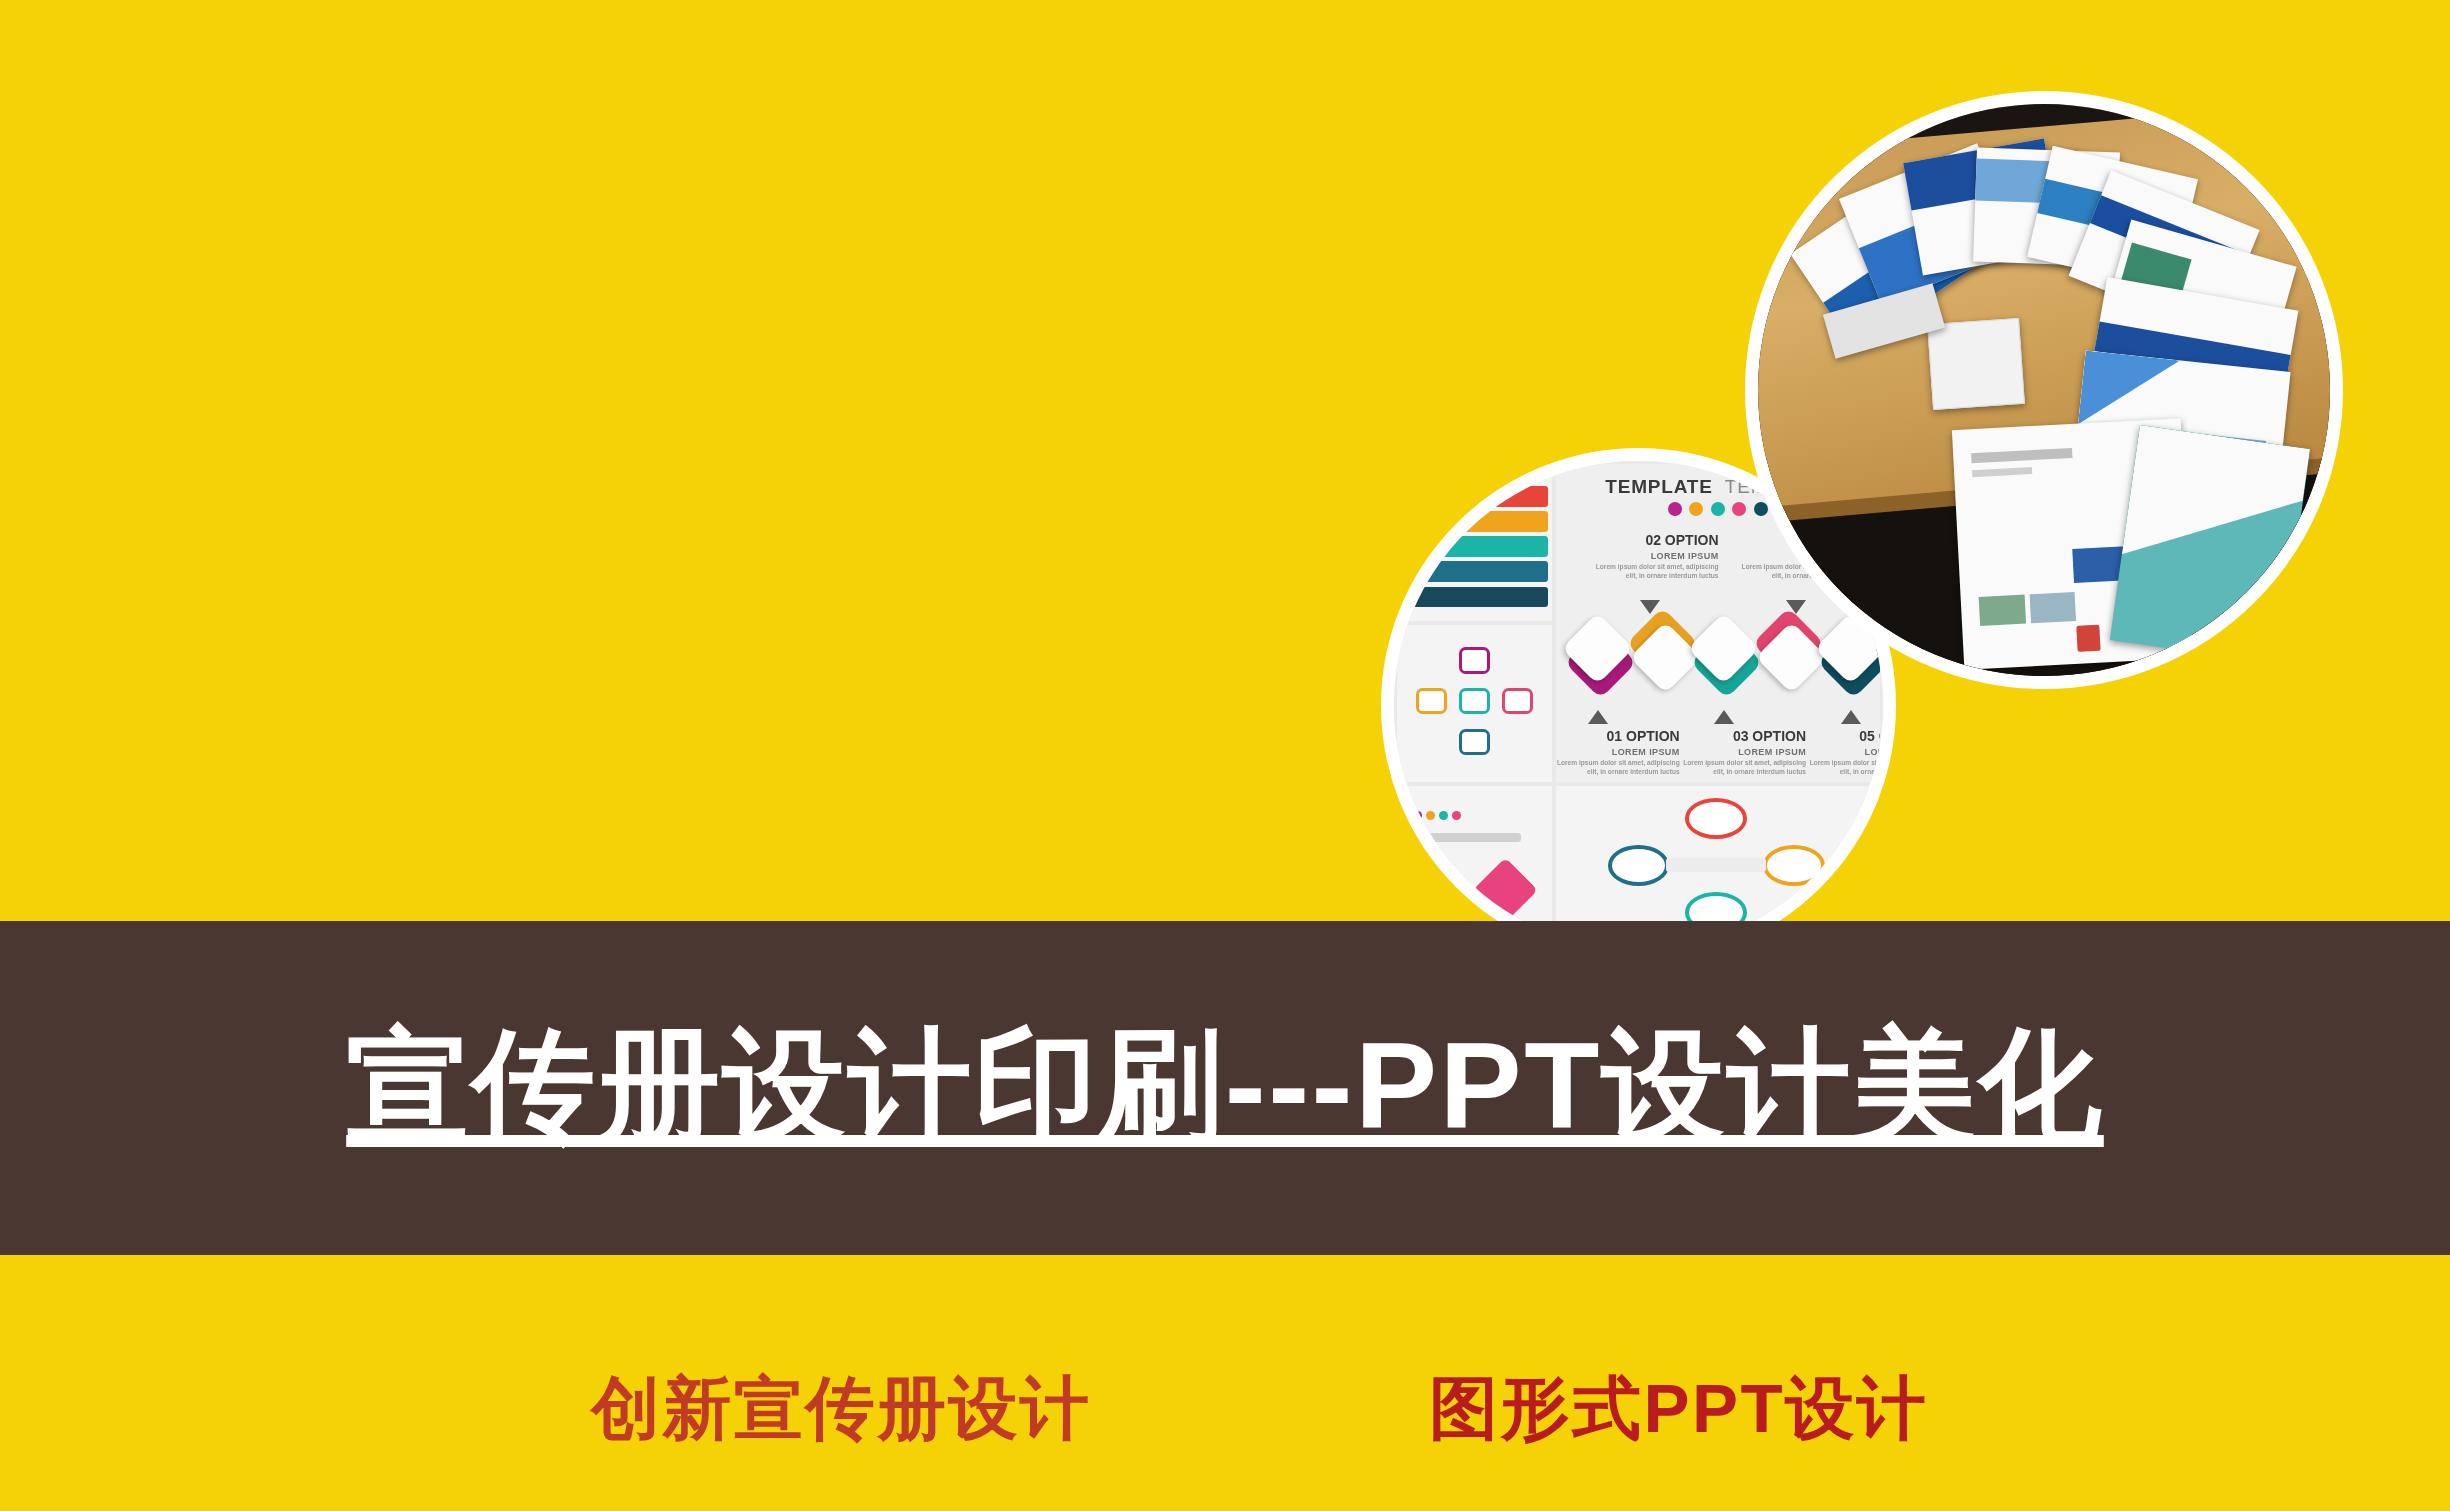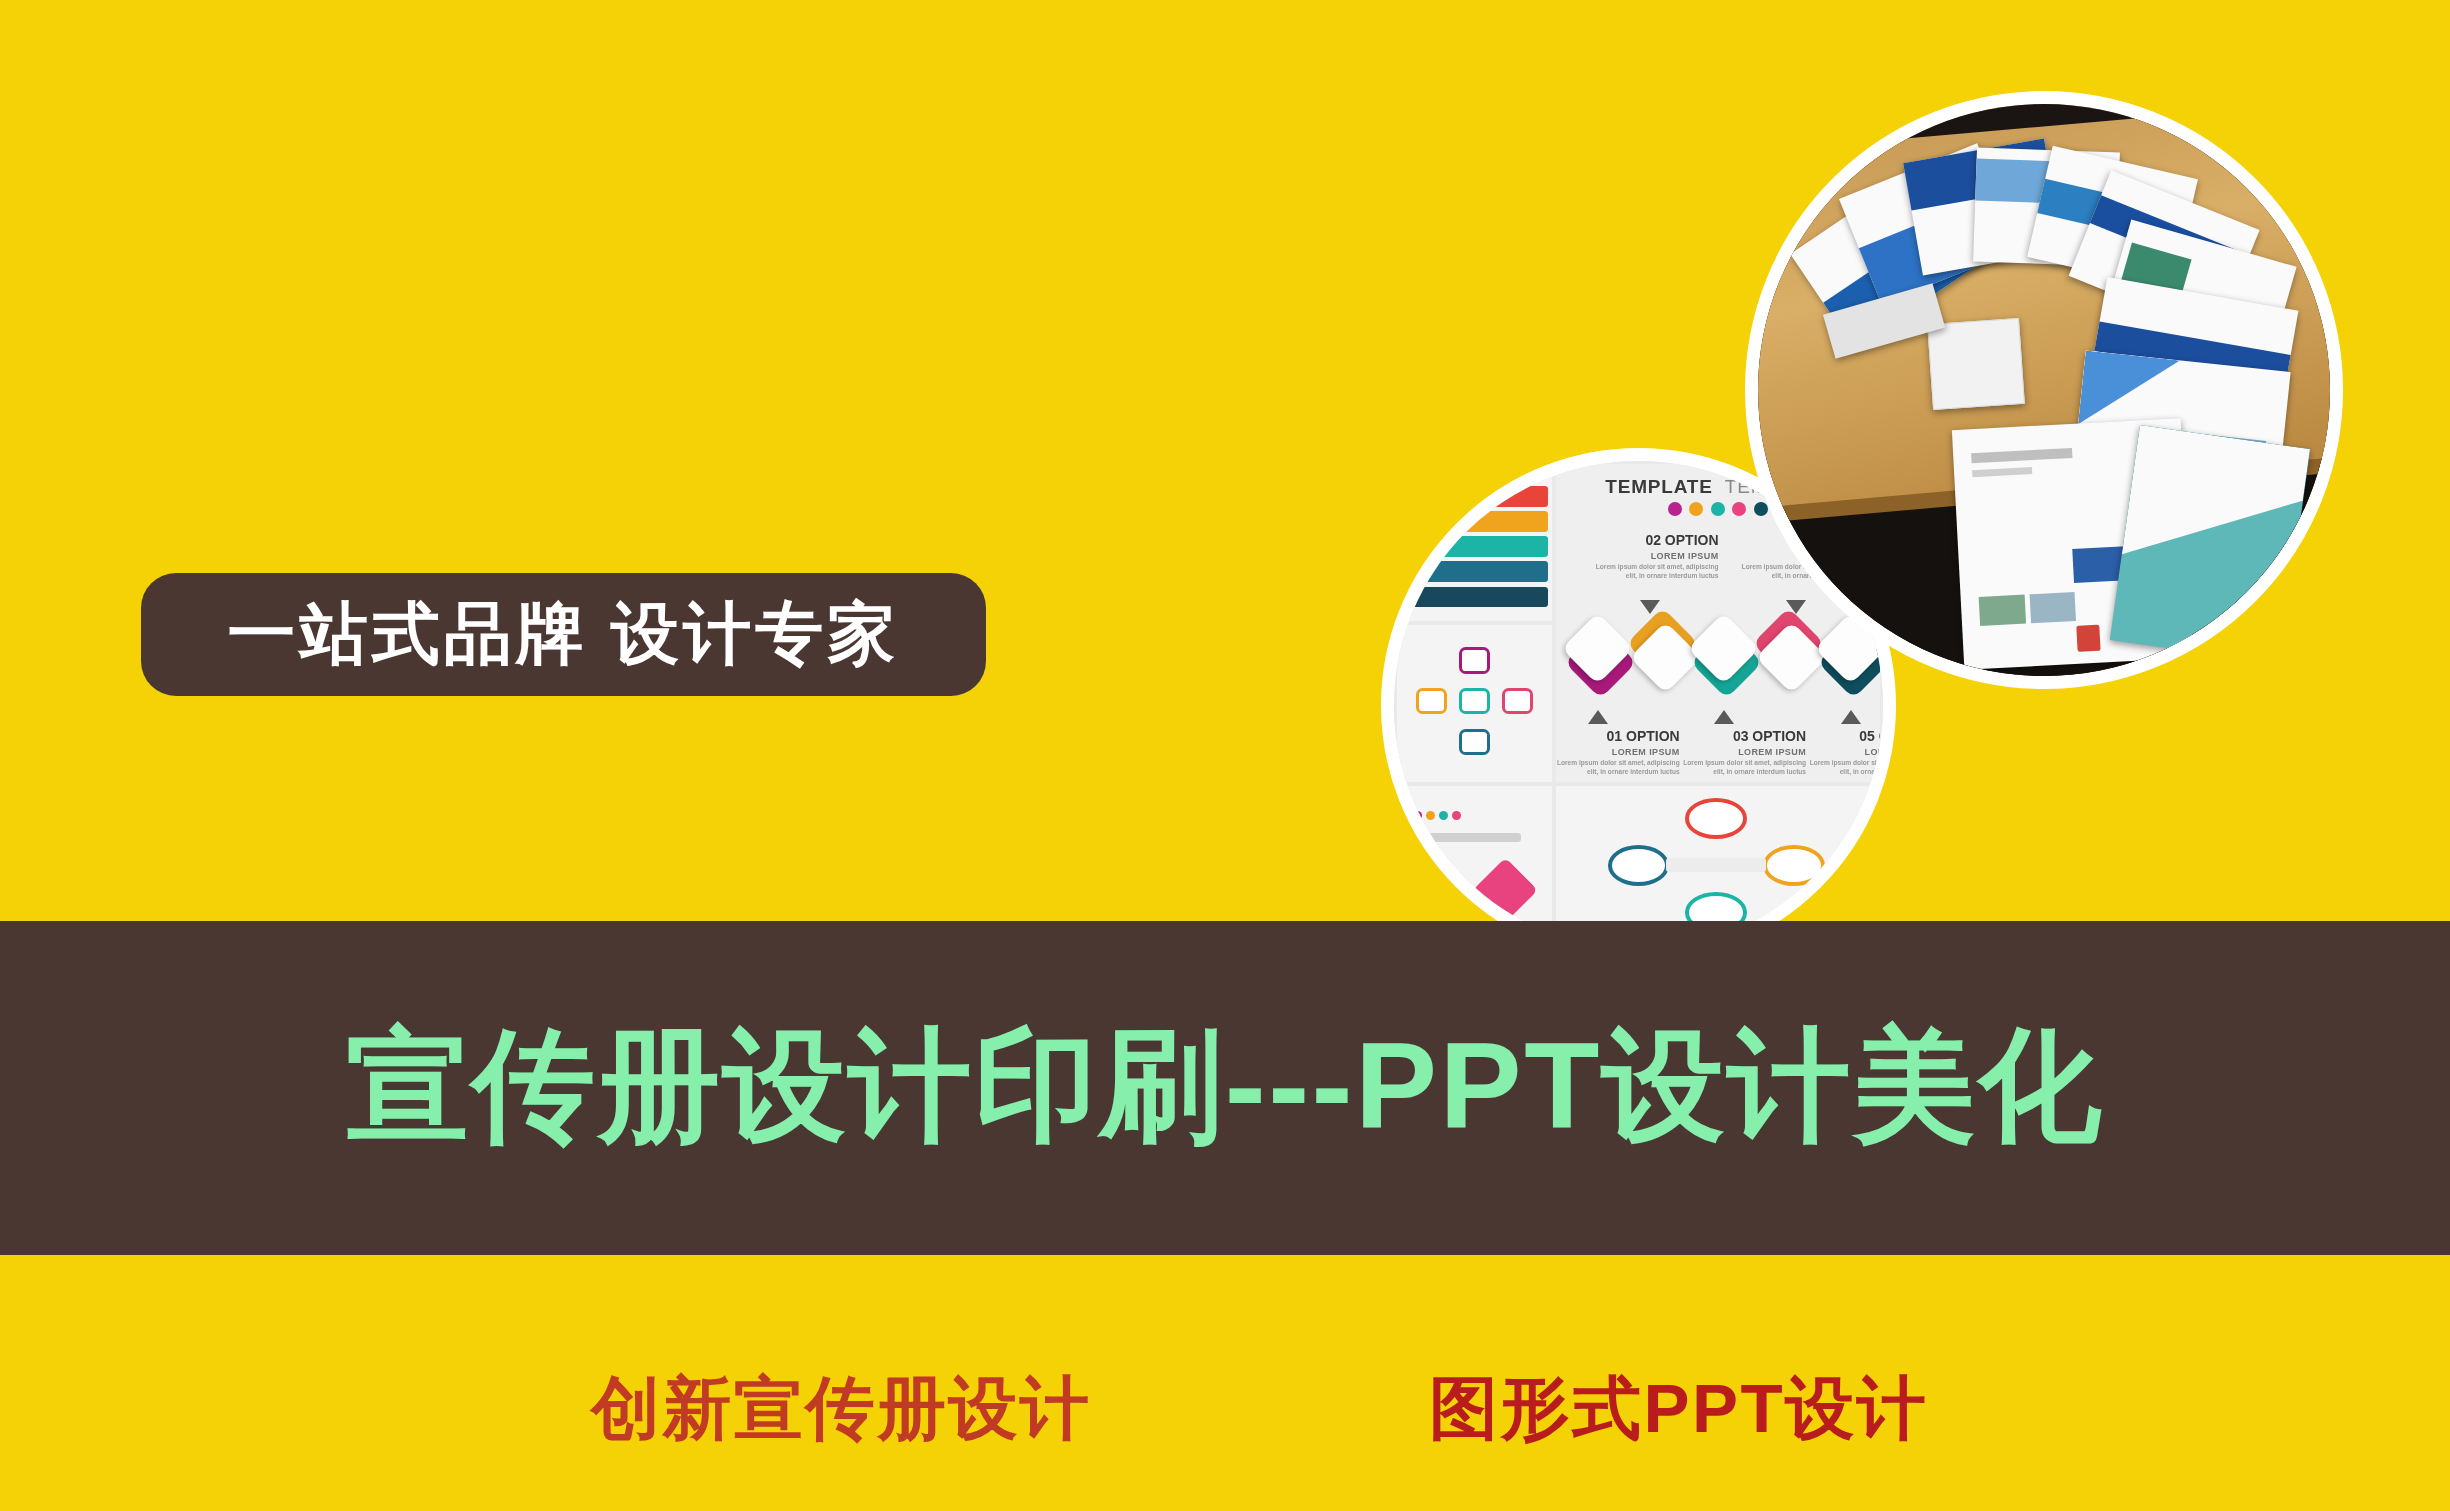--- a/index.html
+++ b/index.html
@@ -203,22 +203,22 @@
 
   
   .band{
     position:absolute; left:0; top:921px;
     width:100%; height:334px;
     background:#4A3732;
     display:flex; align-items:center; justify-content:center;
     z-index:5;
   }
   .band-text{
-    font-size:123px; font-weight:bold; color:#86efac;
-    letter-spacing:2.5px; white-space:nowrap;
+    font-size:123px; font-weight:bold; color:#ffffff;
+    letter-spacing:2.5px; white-space:nowrap;text-decoration:underline;
   }
 
   
   .captions{
     position:absolute; left:0; top:1255px;
     width:100%; height:308px;
     display:flex; align-items:center;
     z-index:4;
   }
   .cap{
@@ -229,23 +229,20 @@
   .cap-red{ left:591px; color:#C13A23; }
   .cap-blue{ left:1429px; color:#b91c1c; }
 </style>
 </head>
 <body>
 
 <div class="banner">
 
 
 
-  <div class="badge-pill">
-    <span class="badge-text">一站式品牌 设计专家</span>
-  </div>
 
   <div class="circle-ppt">
     <div class="ppt-collage">
 
       <div class="slide">
         <div class="bar" style="left:6%;top:14%;width:92%;height:13%;background:#E8443A;"></div>
         <div class="bar" style="left:6%;top:30%;width:92%;height:13%;background:#F0A41E;"></div>
         <div class="bar" style="left:6%;top:46%;width:92%;height:13%;background:#1BB4A6;"></div>
         <div class="bar" style="left:6%;top:62%;width:92%;height:13%;background:#1F6F8B;"></div>
         <div class="bar" style="left:6%;top:78%;width:92%;height:13%;background:#17485C;"></div>

